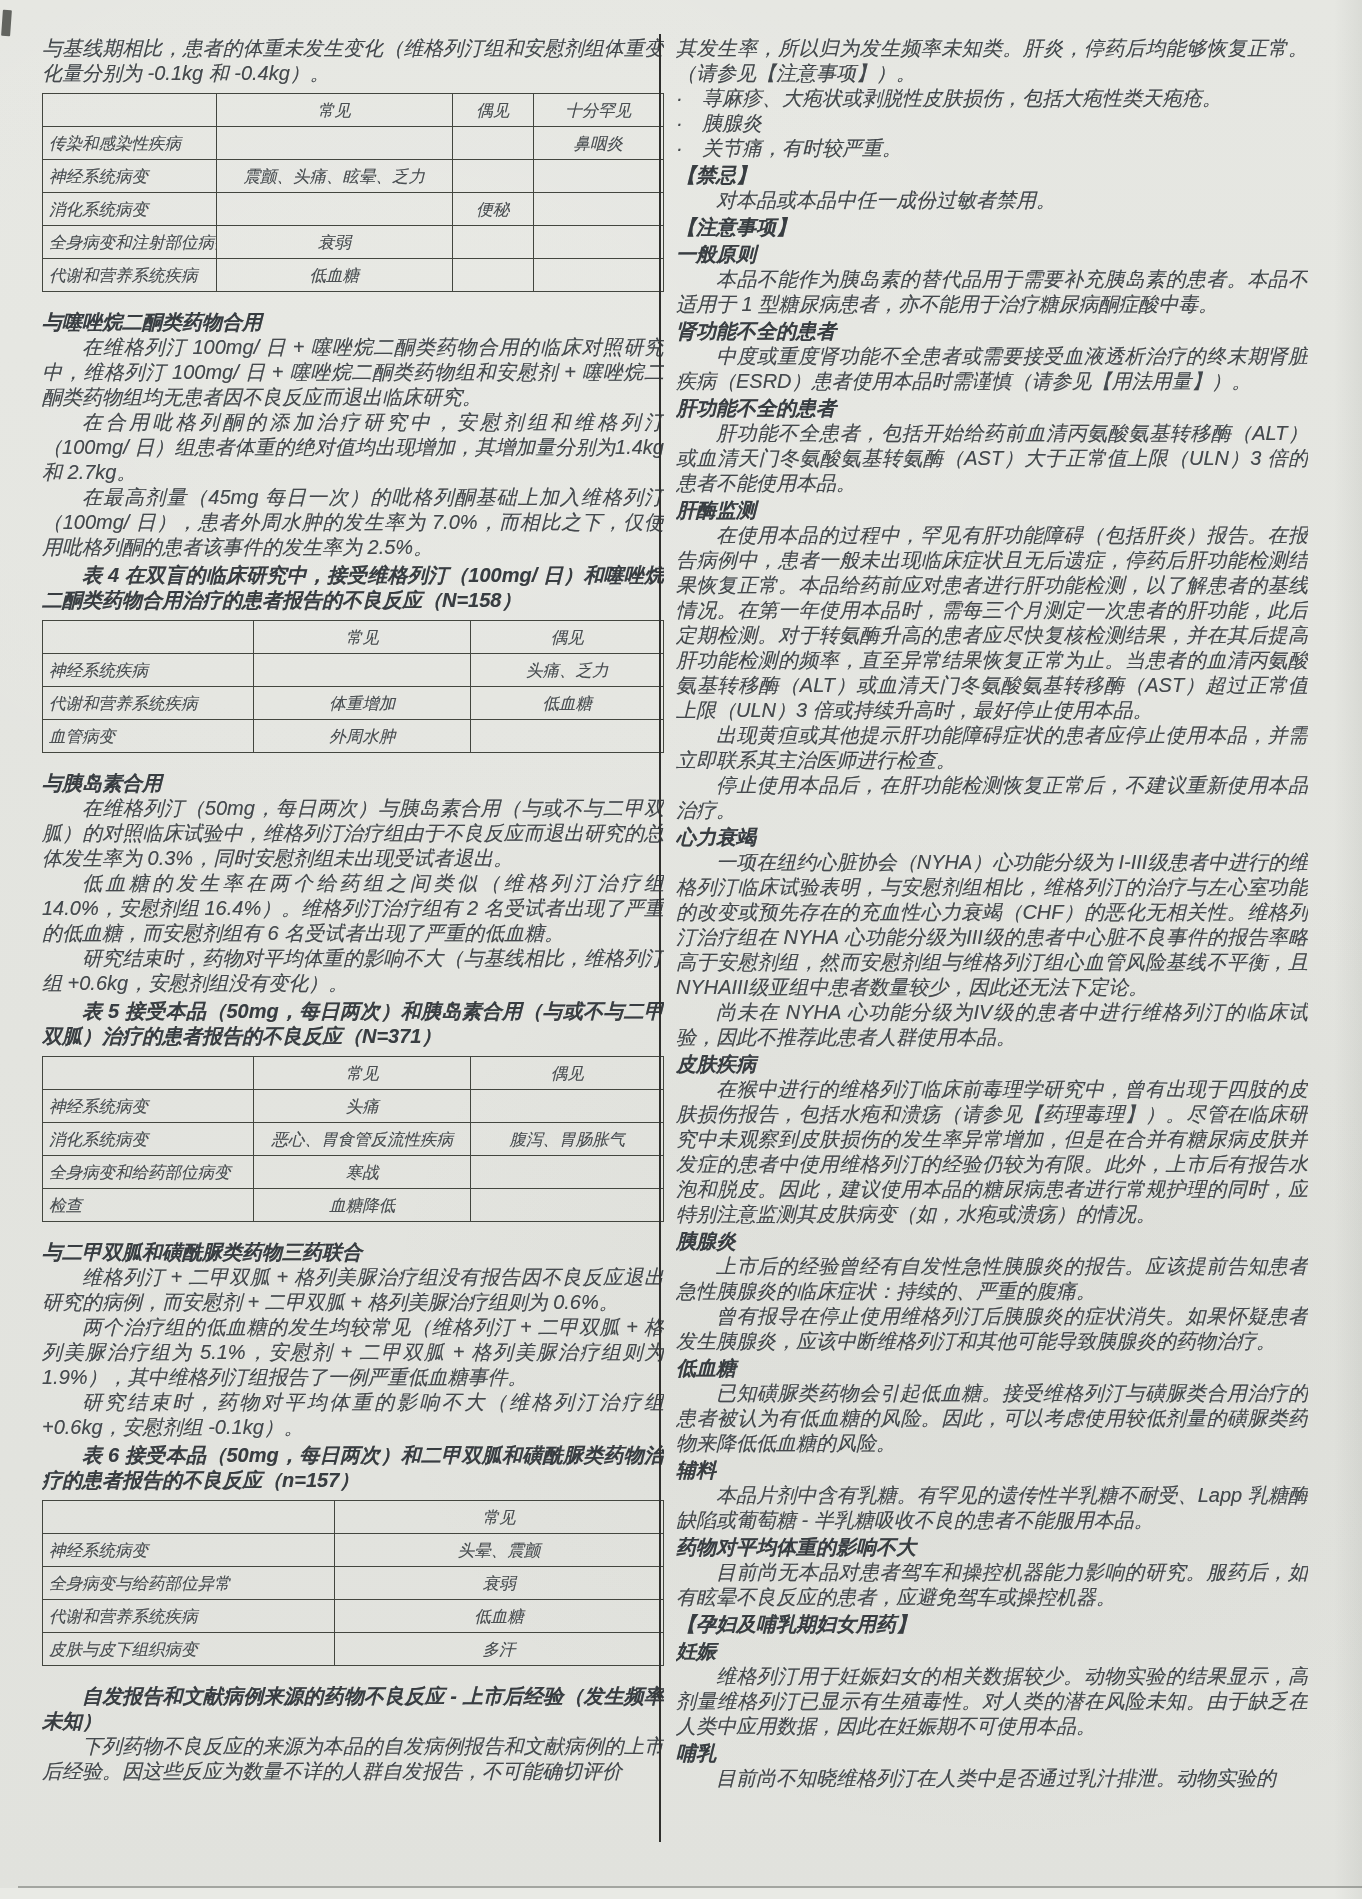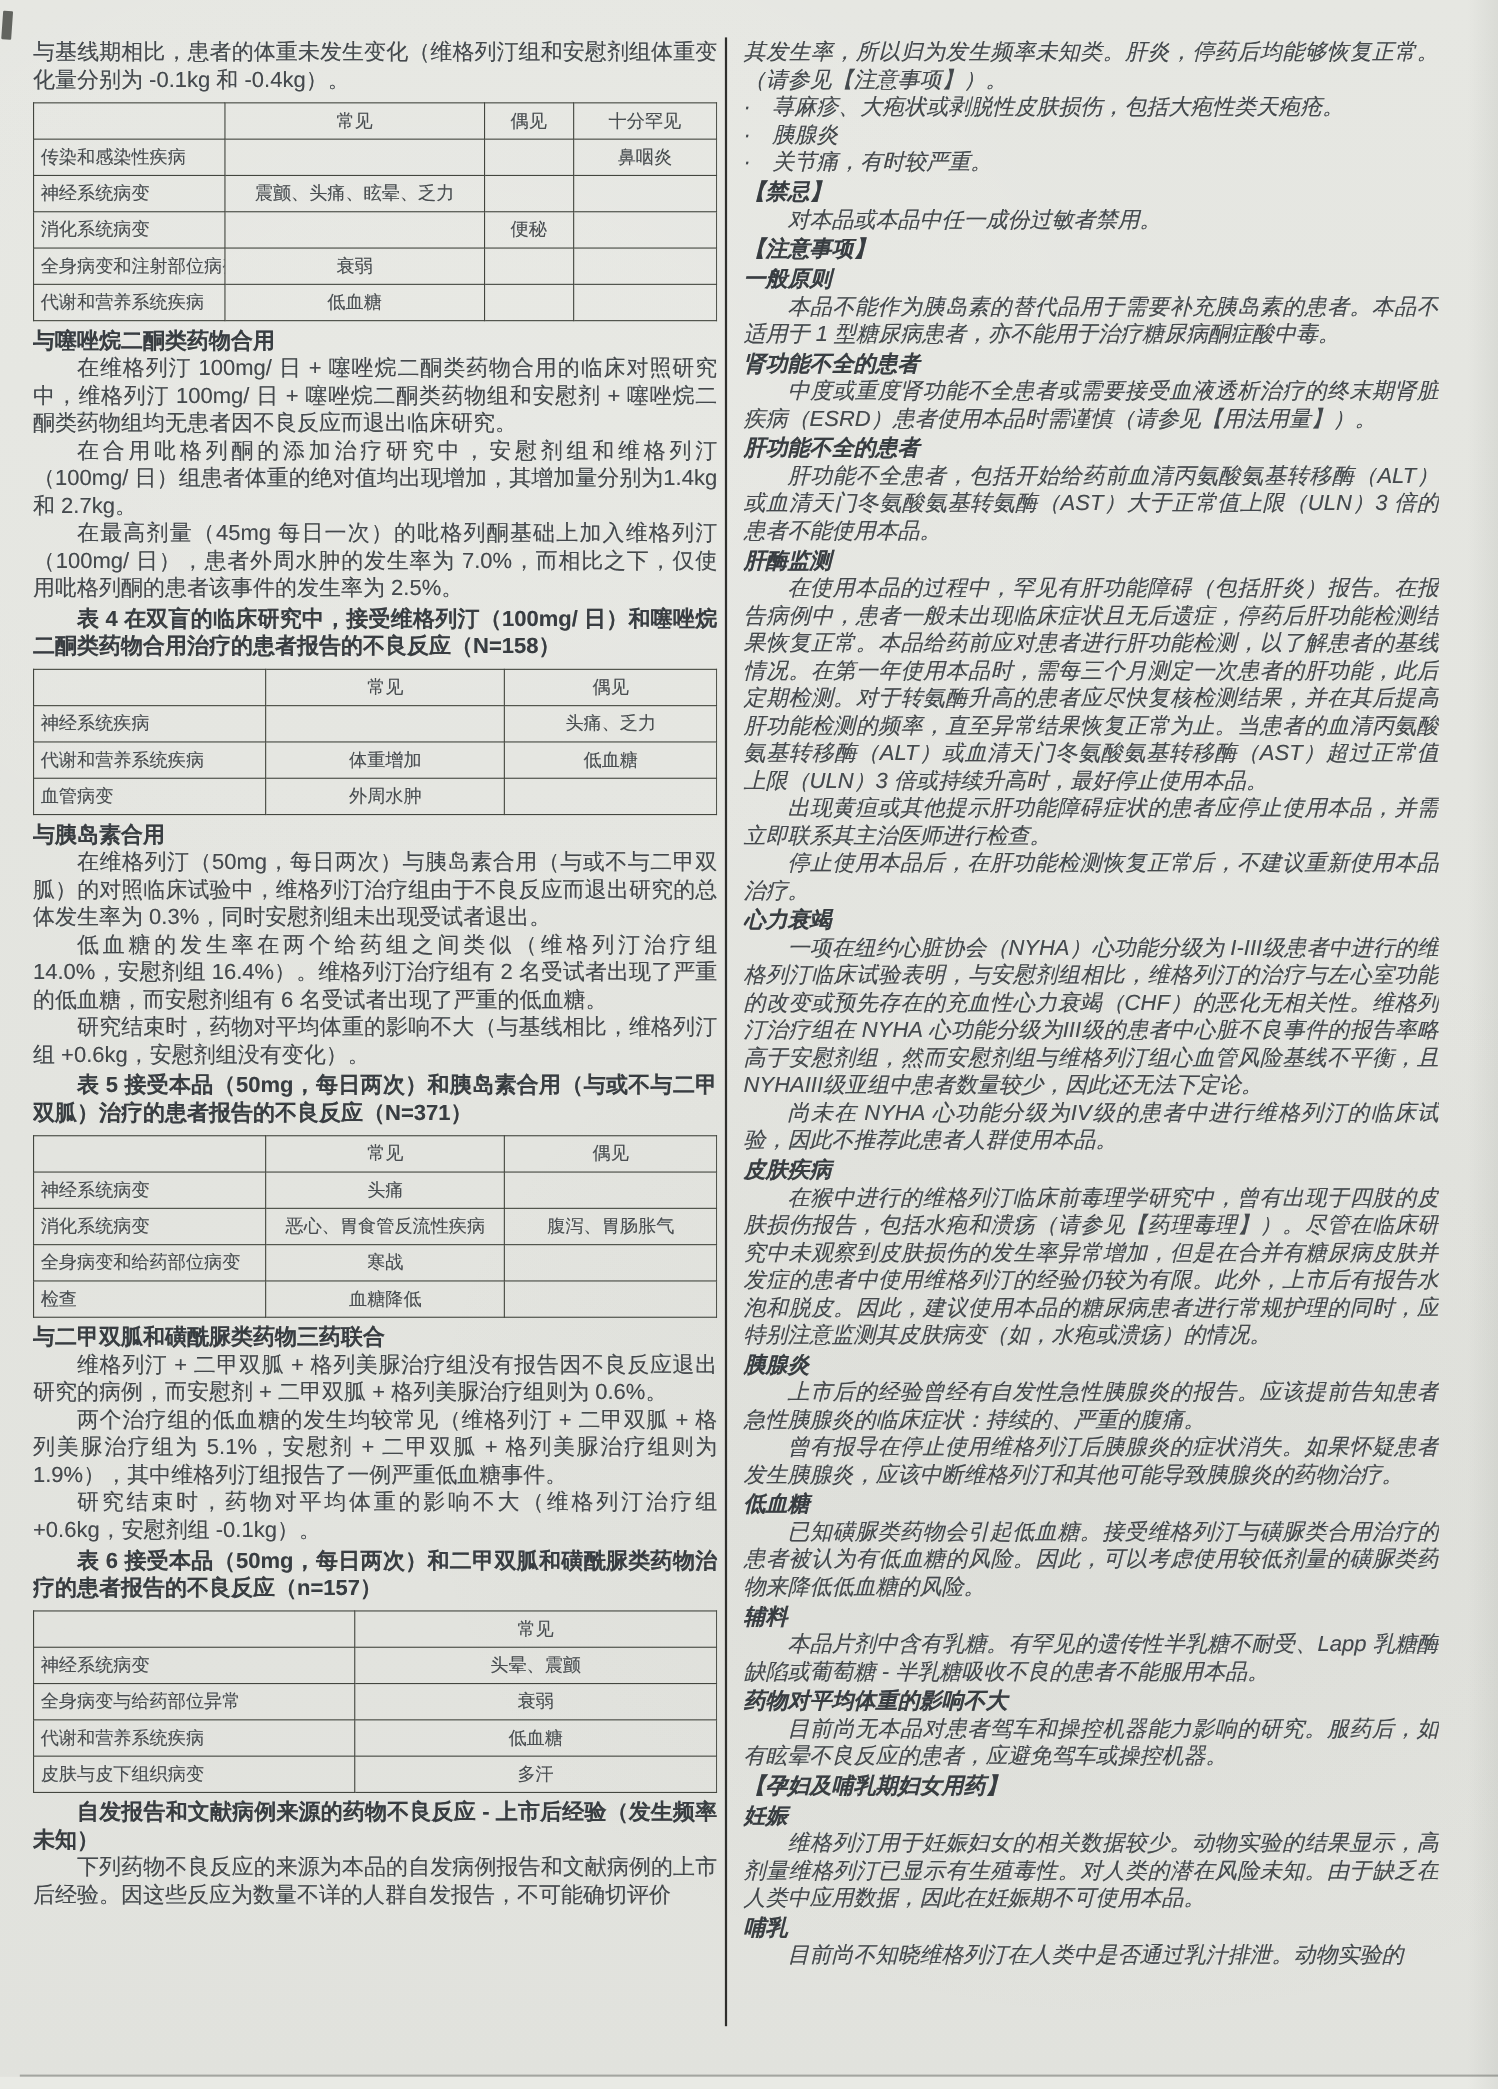--- a/index.html
+++ b/index.html
@@ -10,32 +10,32 @@
   }
   .page{
     position:relative;width:1362px;height:1899px;overflow:hidden;
     background:
       radial-gradient(1200px 900px at 30% 20%, rgba(255,255,255,0.10), rgba(0,0,0,0) 60%),
       radial-gradient(1000px 800px at 75% 70%, rgba(120,125,115,0.06), rgba(0,0,0,0) 65%),
       linear-gradient(180deg,#e6e7e2 0%,#e3e4df 55%,#e1e2dd 100%);
     color:#41464a;
   }
   .col{position:absolute;top:36px;overflow:hidden;}
-  .col-left{left:30px;width:622px;height:1816px;}
+  .col-left{left:42px;width:622px;height:1816px;font-style:italic;}
   .col-right{left:676px;width:632px;height:1816px;font-style:italic;}
   .divider{position:absolute;left:659px;top:34px;width:2px;height:1808px;background:#2f2f2d;}
   .p{margin:0;font-size:20px;line-height:25px;text-align:justify;color:#44494d;
      text-shadow:0 0 0.5px rgba(70,76,80,0.45);}
   .indent{text-indent:2em;}
   .bold{font-weight:bold;color:#383d41;}
   .h{margin:2px 0 0 0;font-size:20px;line-height:25px;font-weight:bold;color:#383d41;
      text-shadow:0 0 0.5px rgba(60,66,70,0.45);}
   .bullet{padding-left:1.3em;text-indent:-1.3em;}
   .bullet .dot{display:inline-block;width:1.3em;text-indent:0;}
-  .rx-table{width:100%;border-collapse:collapse;table-layout:fixed;margin:7px 0 6px 0;}
+  .rx-table{width:100%;border-collapse:collapse;table-layout:fixed;margin:7px 0 18px 0;}
   .rx-table td{
     border:1.6px solid #43463f;
     font-size:16.5px;line-height:20px;color:#4a4f52;
     padding:5px 6px;text-align:center;vertical-align:middle;
     height:22px;overflow:hidden;white-space:nowrap;
     text-shadow:0 0 0.5px rgba(70,76,80,0.4);
   }
   .rx-table td:first-child{text-align:left;}
   .rx-table .hdr td{font-weight:normal;}
   .caption{margin-top:3px;}

